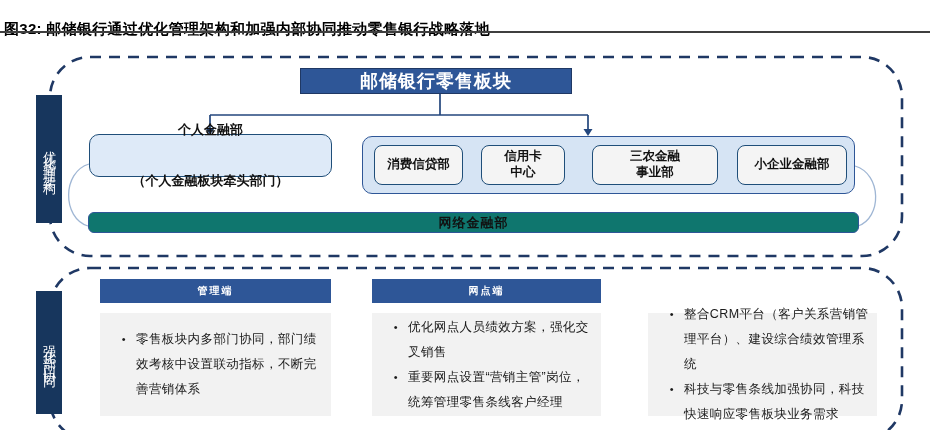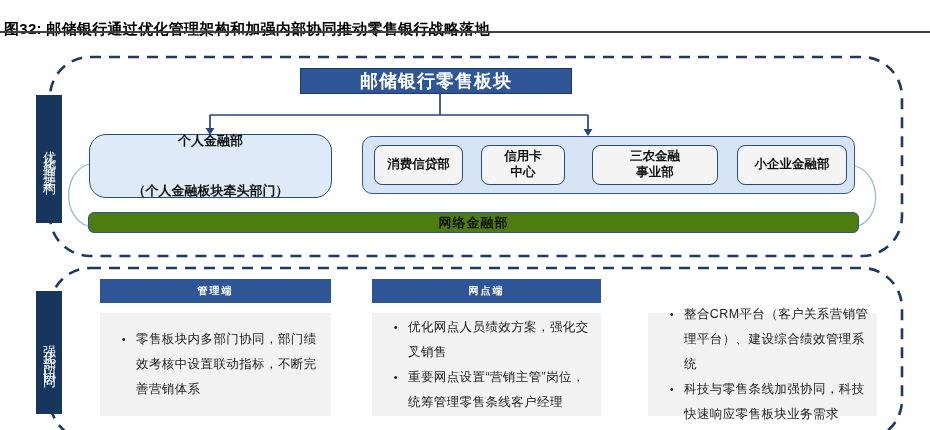--- a/index.html
+++ b/index.html
@@ -27,42 +27,42 @@
     font-weight:normal;
   }
   
   #root-box{
     left:300px;top:68px;width:272px;height:26px;
     background:#2E5697;border:1px solid #1F3864;
     display:flex;align-items:center;justify-content:center;
     color:#fff;font-size:18px;font-weight:bold;letter-spacing:1px;
   }
   #personal-box{
-    left:89px;top:134px;width:243px;height:64px;
-    background:#DEEAF8;border:1.6px solid #1F4E79;border-radius:17px;
+    left:89px;top:134px;width:243px;height:43px;
+    background:#DEEAF8;border:1.6px solid #1F4E79;border-radius:10px;
     display:flex;flex-direction:column;align-items:center;justify-content:center;
     color:#111;font-size:13px;font-weight:bold;line-height:1.55;gap:30px;
   }
   #dept-container{
     left:362px;top:136px;width:493px;height:58px;
     background:#D6E4F4;border:1.6px solid #2E5697;border-radius:10px;
   }
   .dept-box{
     top:145px;height:40px;
     background:#F4F4F4;border:1.4px solid #1F4E79;border-radius:8px;
     display:flex;flex-direction:column;align-items:center;justify-content:center;
     color:#111;font-size:12.5px;font-weight:bold;line-height:1.25;text-align:center;
   }
   #dept-1{left:374px;width:89px;}
   #dept-2{left:481px;width:84px;}
   #dept-3{left:592px;width:126px;}
   #dept-4{left:737px;width:110px;}
   #network-bar{
     left:88px;top:212px;width:771px;height:21px;
-    background:#4d7c0f;border:1.4px solid #2E5697;border-radius:6px;
+    background:#0f766e;border:1.4px solid #2E5697;border-radius:6px;
     display:flex;align-items:center;justify-content:center;
     color:#111;font-size:13px;font-weight:bold;letter-spacing:1px;
   }
   
   .col-header{
     top:279px;height:24px;background:#2E5697;
     display:flex;align-items:center;justify-content:center;
     color:#fff;font-size:10px;font-weight:bold;letter-spacing:2px;
   }
   #hdr-1{left:100px;width:231px;}

